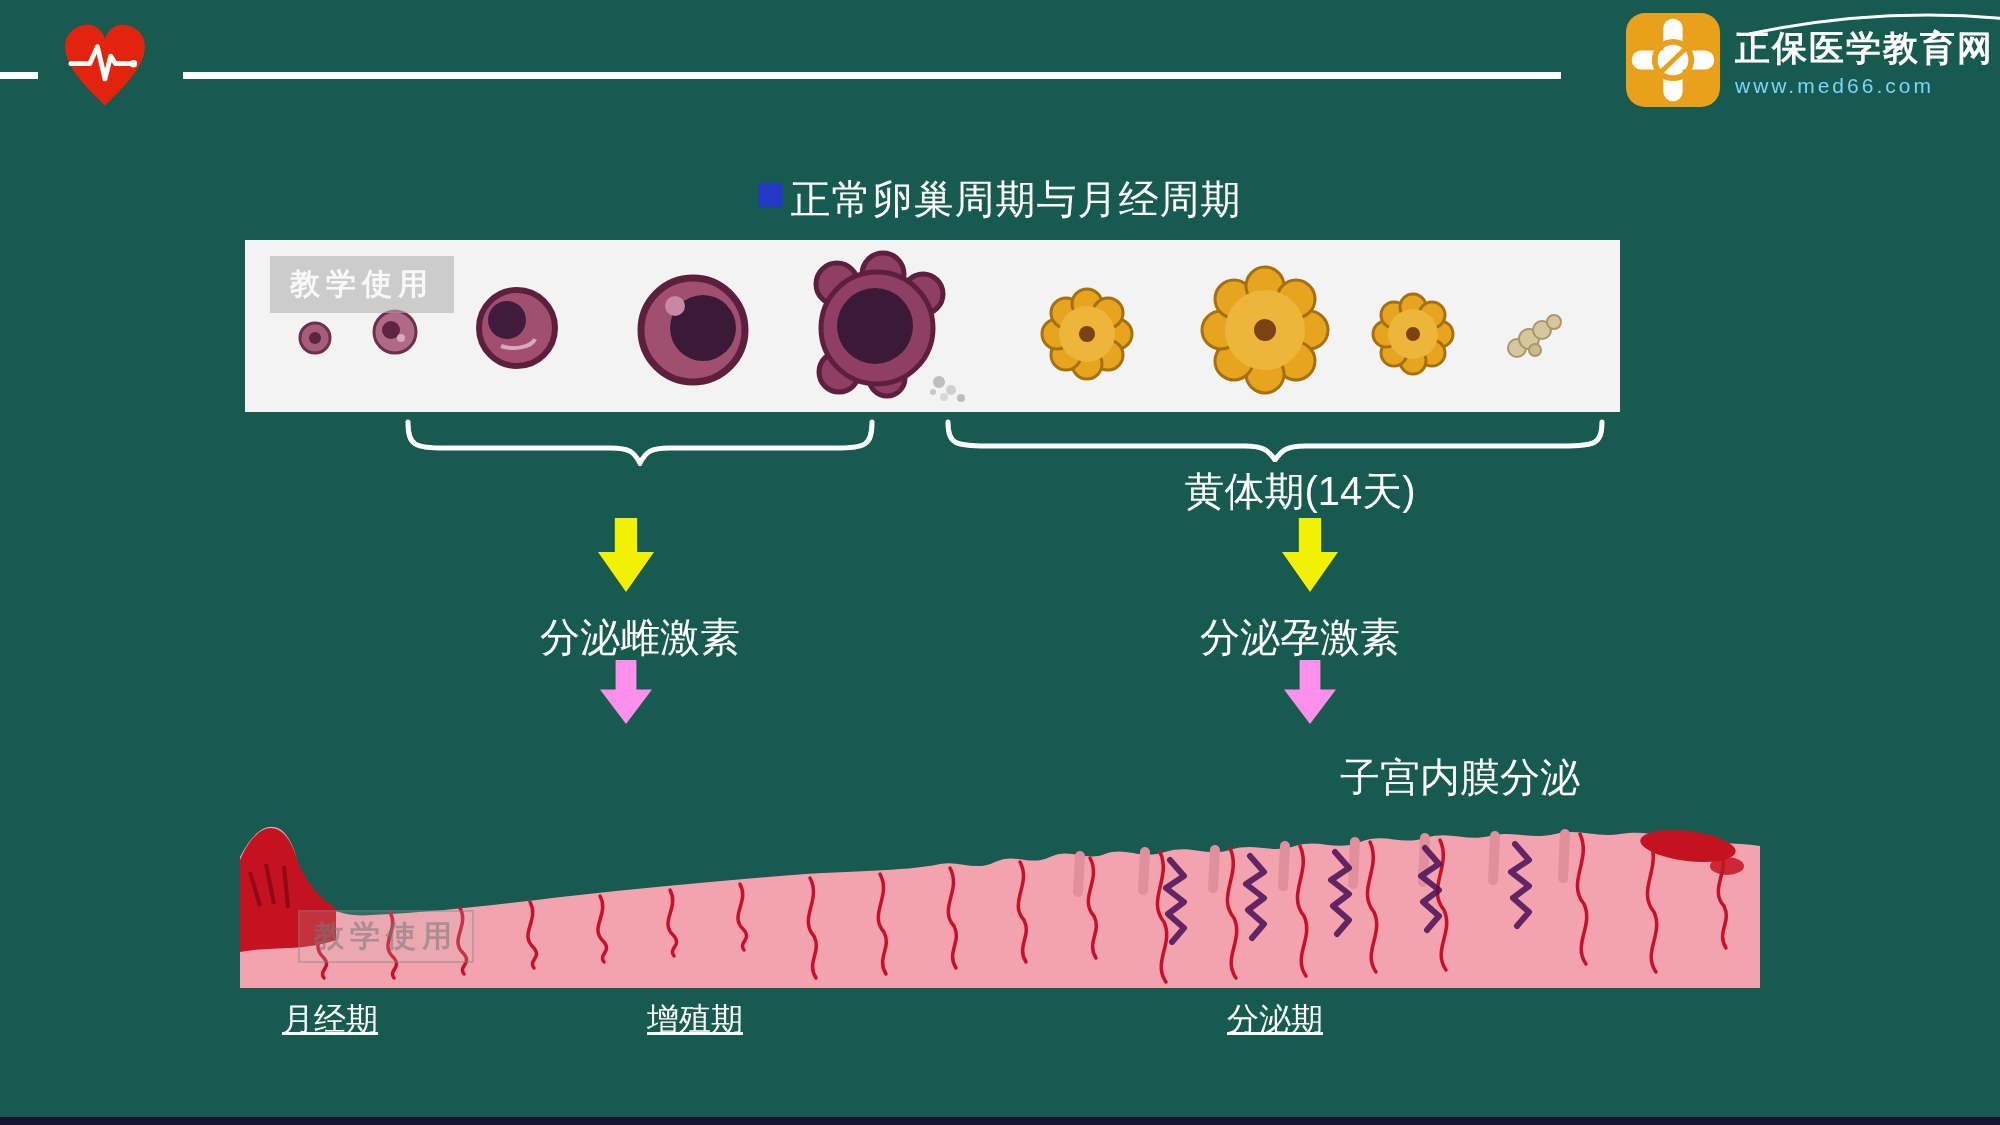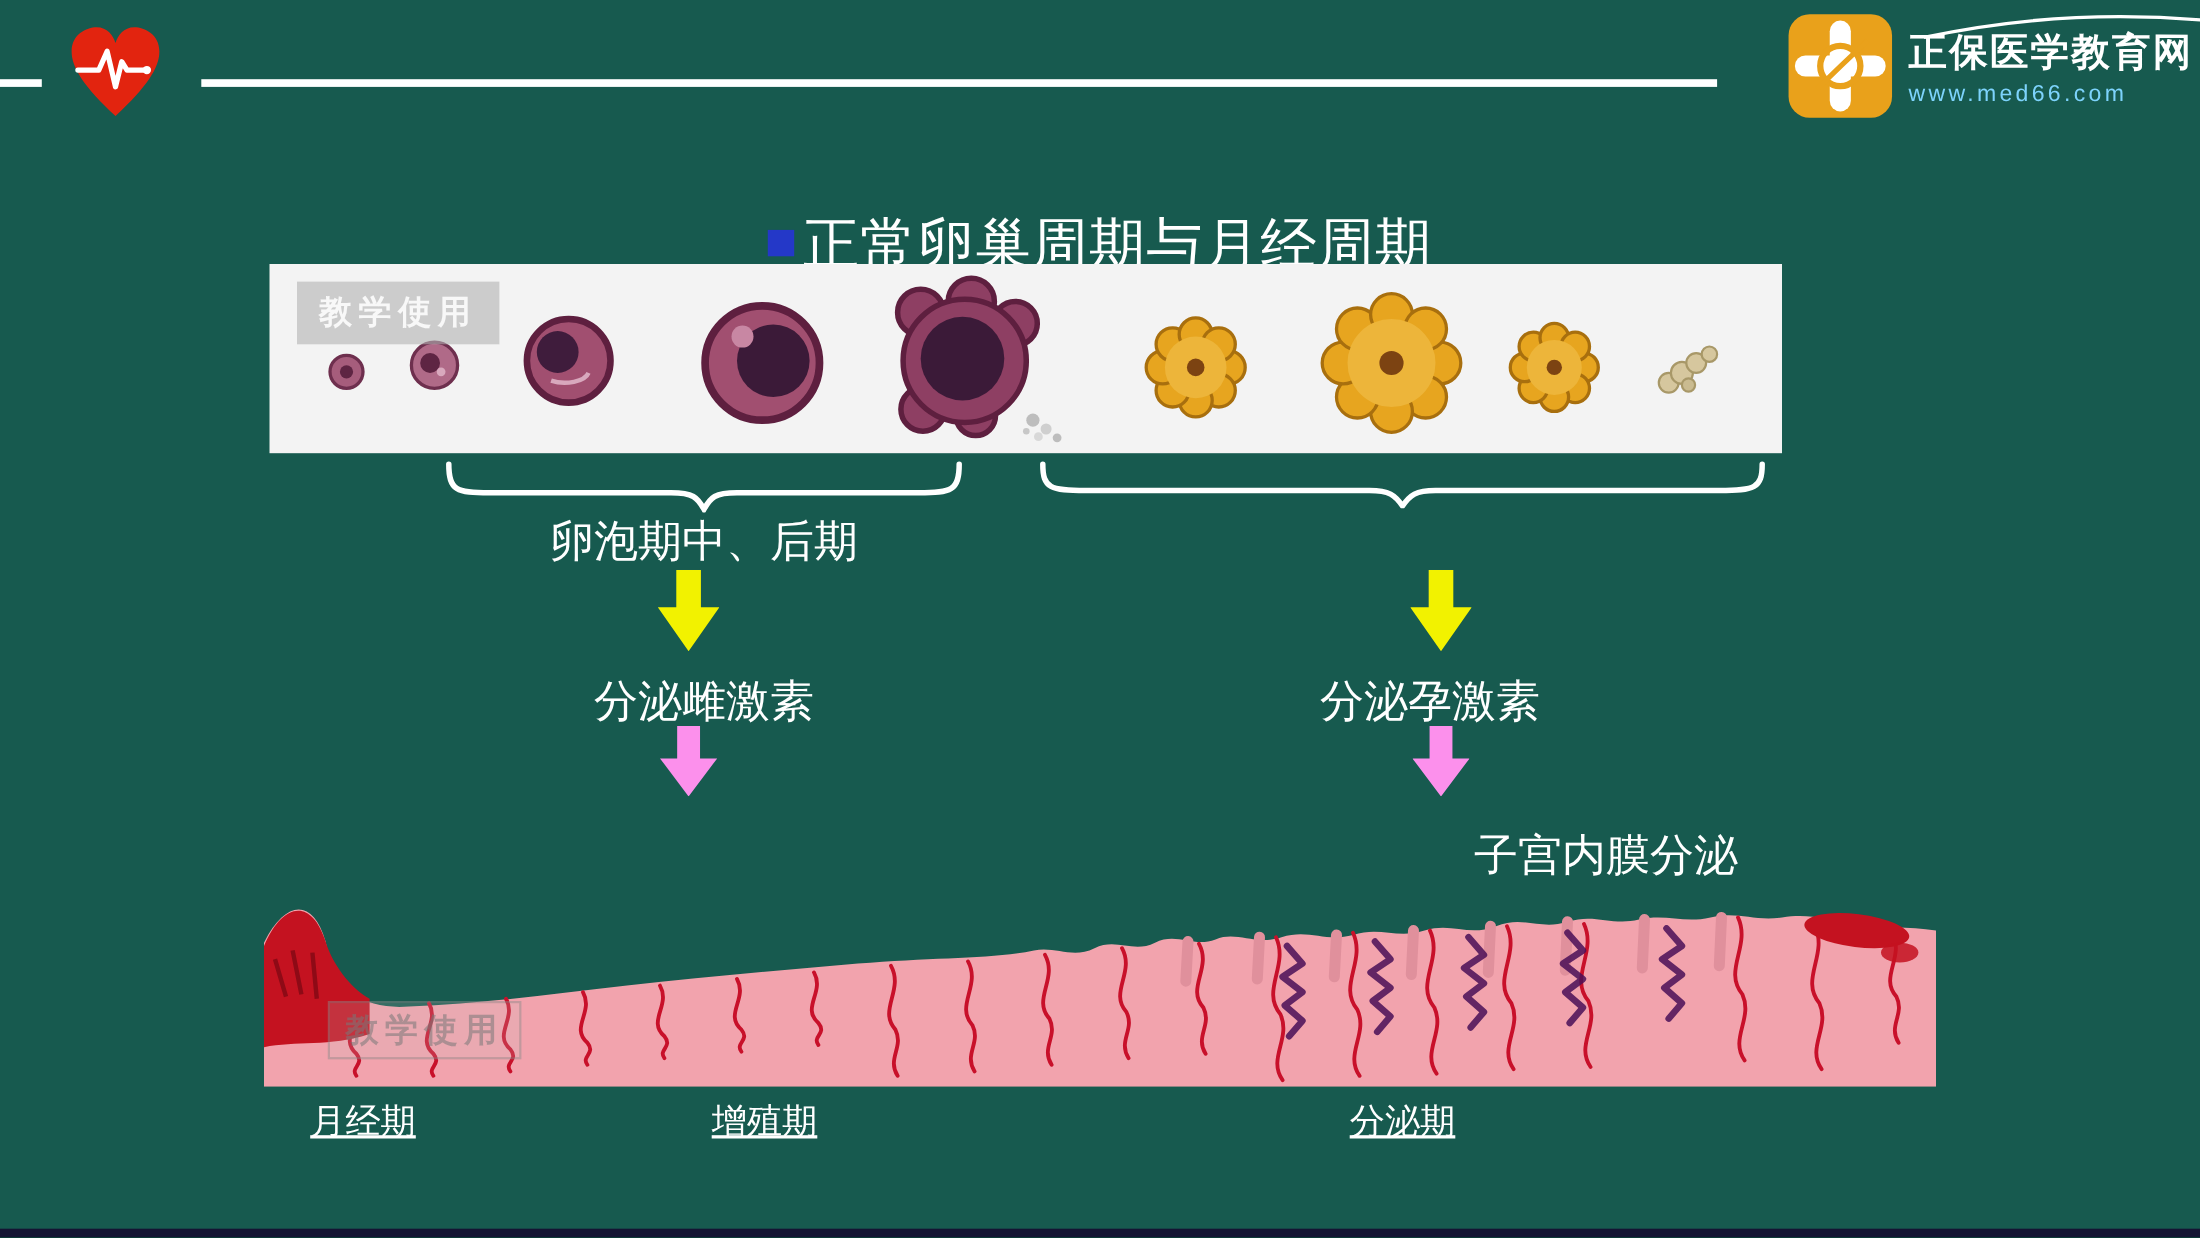--- a/index.html
+++ b/index.html
@@ -17,21 +17,21 @@
   .hline{background:#ffffff;height:7px;}
   .heart-wrap{left:55px;top:20px;width:100px;height:95px;}
   .logo-wrap{left:1625px;top:12px;display:flex;align-items:flex-start;}
   .logo-mark{width:96px;height:96px;}
   .logo-text{margin-left:14px;position:relative;padding-top:14px;}
   .logo-title{font-size:35px;font-weight:bold;letter-spacing:2px;color:#ffffff;line-height:1.25;}
   .logo-url{font-size:21px;letter-spacing:3px;color:#7dd3fc;margin-top:4px;}
   .logo-swoosh{position:absolute;left:-6px;top:-4px;width:330px;height:28px;}
 
   
-  .title-row{left:50%;top:188px;transform:translateX(-50%);white-space:nowrap;font-size:51px;letter-spacing:1px;}
+  .title-row{left:50%;top:172px;transform:translateX(-50%);white-space:nowrap;font-size:40px;letter-spacing:1px;}
   .title-bullet{display:inline-block;width:24px;height:24px;background:#2438c8;margin-right:8px;vertical-align:6px;}
 
   
   .strip{left:245px;top:240px;width:1375px;height:172px;background:#f3f3f3;}
   .watermark{
     position:absolute;left:25px;top:16px;
     background:rgba(178,178,178,.6);color:rgba(255,255,255,.85);
     font-size:30px;font-weight:bold;letter-spacing:6px;
     padding:8px 20px;
   }
@@ -185,21 +185,21 @@
     <div class="watermark">教学使用</div>
   </div>
 
   <svg class="abs" style="left:405px;top:418px;" width="470" height="48" viewBox="0 0 470 48">
     <path class="brace" d="M3,4 C3,28 10,30 40,30 L205,30 C225,30 229,34 235,45 C241,34 245,30 265,30 L430,30 C460,30 467,28 467,4"></path>
   </svg>
   <svg class="abs" style="left:945px;top:418px;" width="660" height="44" viewBox="0 0 660 44">
     <path class="brace" d="M3,4 C3,26 10,28 42,28 L300,28 C318,28 323,32 330,42 C337,32 342,28 360,28 L618,28 C650,28 657,26 657,4"></path>
   </svg>
 
-  <div class="abs flow-label" style="left:400px;top:464px;width:480px;">卵泡期中、后期</div>
+  <div class="abs flow-label" style="left:1020px;top:464px;width:560px;">黄体期(14天)</div>
 
   <div class="abs arrow-down arrow-yellow" style="left:598px;top:518px;"></div>
   <div class="abs arrow-down arrow-yellow" style="left:1282px;top:518px;"></div>
 
   <div class="abs flow-label" style="left:400px;top:610px;width:480px;">分泌雌激素</div>
   <div class="abs flow-label" style="left:1020px;top:610px;width:560px;">分泌孕激素</div>
 
   <div class="abs arrow-down arrow-pink" style="left:600px;top:660px;"></div>
   <div class="abs arrow-down arrow-pink" style="left:1284px;top:660px;"></div>
 

